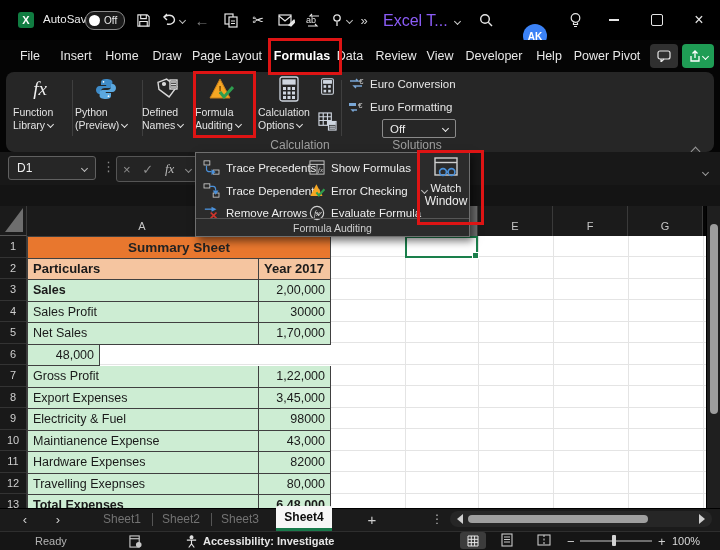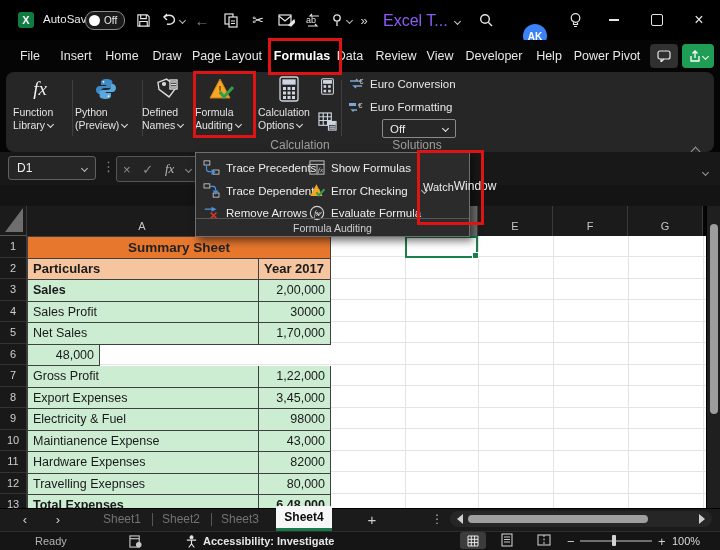--- a/index.html
+++ b/index.html
@@ -428,21 +428,21 @@
         <span class="chev" style="color:#bdbdbd;margin-left:8px"></span>
     </div>
     <div class="dd-item" style="left:113px;top:52px">
       <svg width="16" height="16" viewBox="0 0 18 18">
           <circle cx="9" cy="9" r="7.5" fill="none" stroke="#cfcfcf" stroke-width="1.3"></circle>
           <text x="9" y="12.5" text-anchor="middle" font-size="9" font-style="italic" fill="#cfcfcf" font-family="Liberation Serif,serif">fx</text>
         </svg>
       <span>Evaluate Formula</span>
     </div>
 
-    <div class="abs" style="left:227px;top:3px;width:46px;height:60px;display:flex;flex-direction:row;align-items:center;color:#ededed">
+    <div class="abs" style="left:227px;top:3px;width:46px;height:60px;display:flex;flex-direction:column;align-items:center;color:#ededed">
       <svg width="26" height="24" viewBox="0 0 26 24">
           <rect x="2" y="2" width="22" height="17" fill="none" stroke="#cfcfcf" stroke-width="1.4"></rect>
           <path d="M2 6.5h22" stroke="#cfcfcf" stroke-width="1.4"></path>
           <circle cx="10" cy="16" r="3.4" fill="none" stroke="#4A90D9" stroke-width="1.6"></circle>
           <circle cx="18.5" cy="16" r="3.4" fill="none" stroke="#4A90D9" stroke-width="1.6"></circle>
           <path d="M13.4 16h1.7" stroke="#4A90D9" stroke-width="1.6"></path>
         </svg>
       <span style="font-size:11px;line-height:13px;margin-top:2px">Watch</span>
       <span style="font-size:12px;line-height:13px">Window</span>
     </div>

